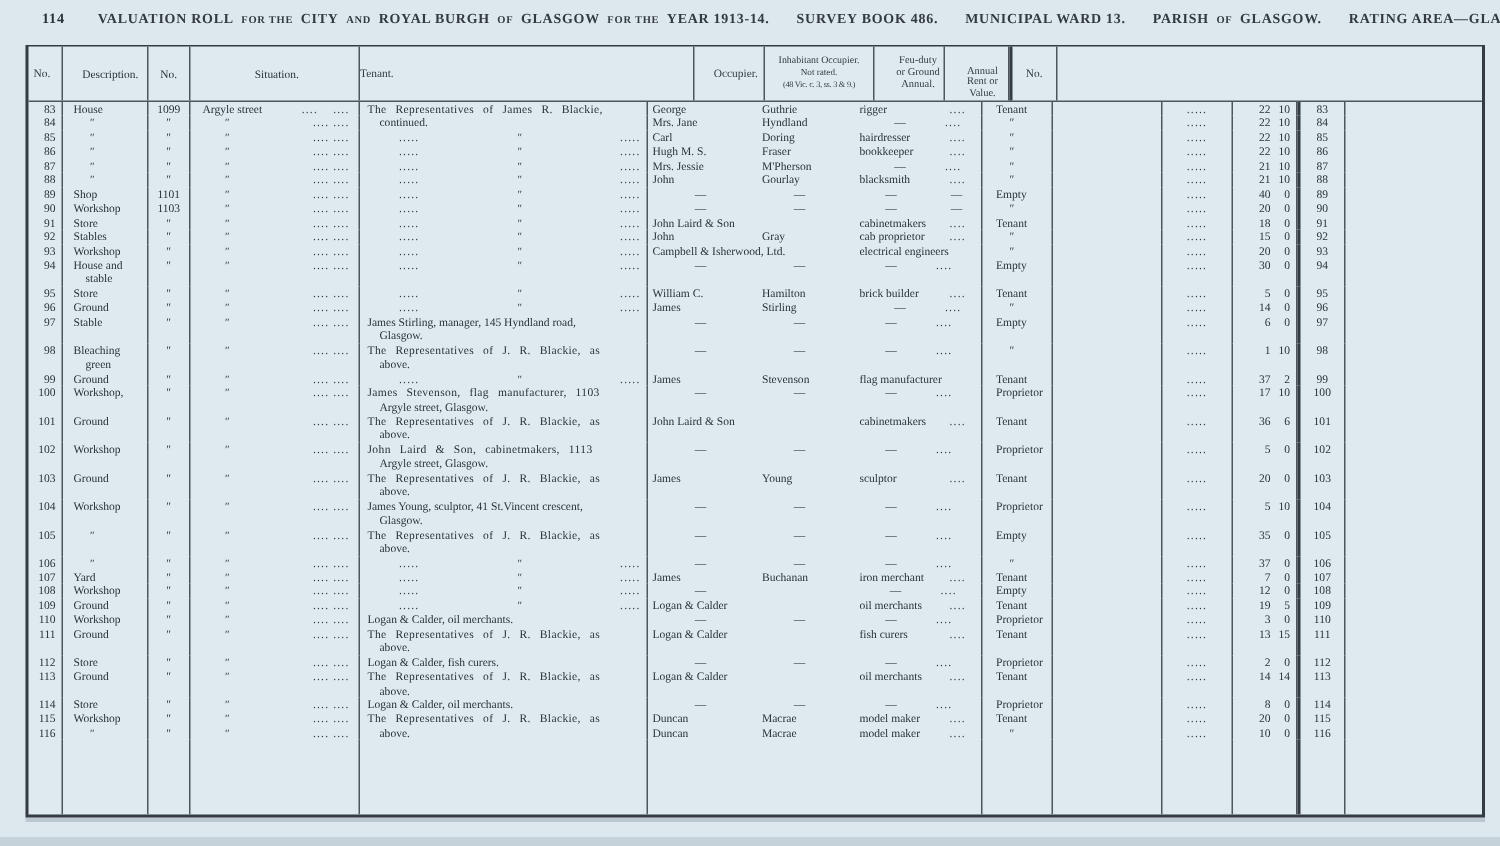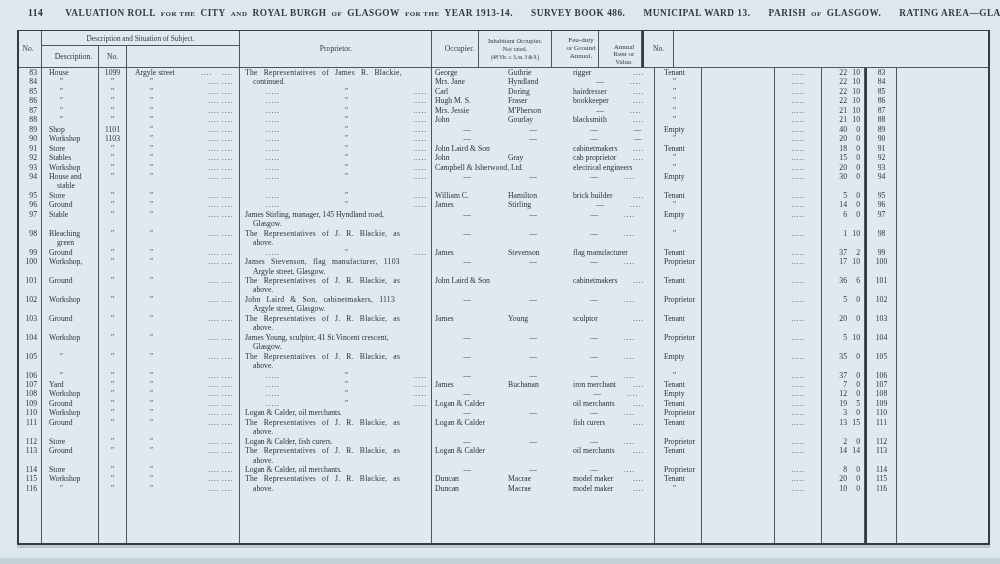--- a/index.html
+++ b/index.html
@@ -122,32 +122,34 @@
     </span>
 </div>
 
 <div class="vtable">
 
   <div class="thead">
     <div class="c no hc">
         <span>No.</span>
       </div>
     <div class="descgrp">
-      <div class="grp-label">Description and Situation of Subject.</div>
       <div class="grp-sub">
         <div class="c desc">
             <span>Description.</span>
           </div>
         <div class="c num">
             <span>No.</span>
           </div>
+        <div class="c sit">
+            <span>Situation.</span>
+          </div>
       </div>
     </div>
-    <div class="c prop hc">
-        <span>Proprietor.</span>
+    <div class="c ten hc">
+        <span>Tenant.</span>
       </div>
     <div class="c occ hc">
         <span>Occupier.</span>
       </div>
     <div class="c inh hc">
       <div class="l1">Inhabitant Occupier.</div>
       <div class="l2">Not rated.</div>
       <div class="l3">(48 Vic. c. 3, ss. 3 &amp; 9.)</div>
     </div>
     <div class="c feu hc">

